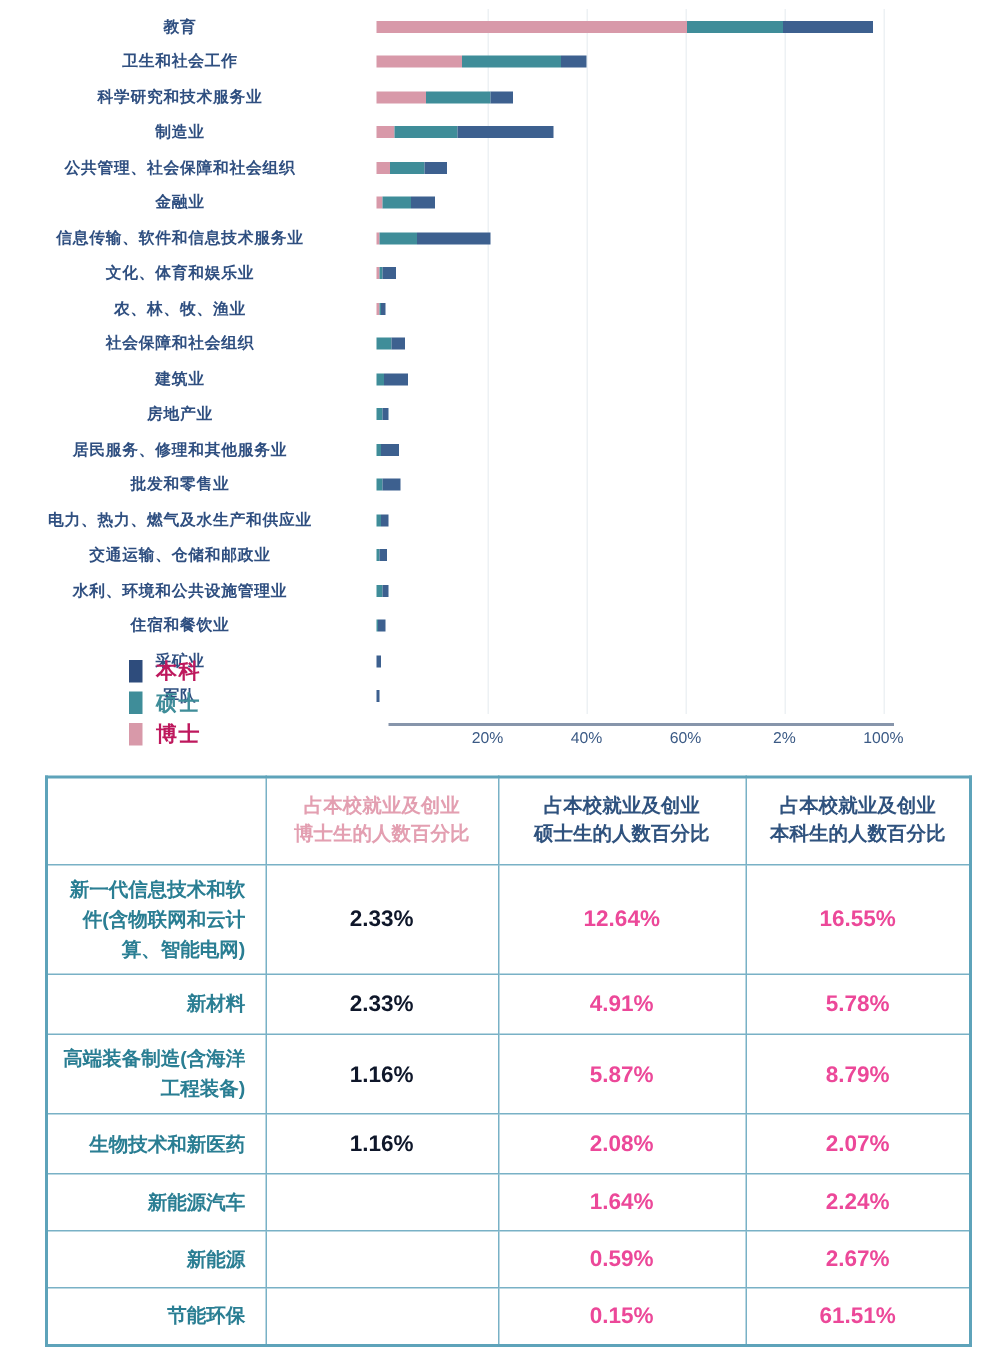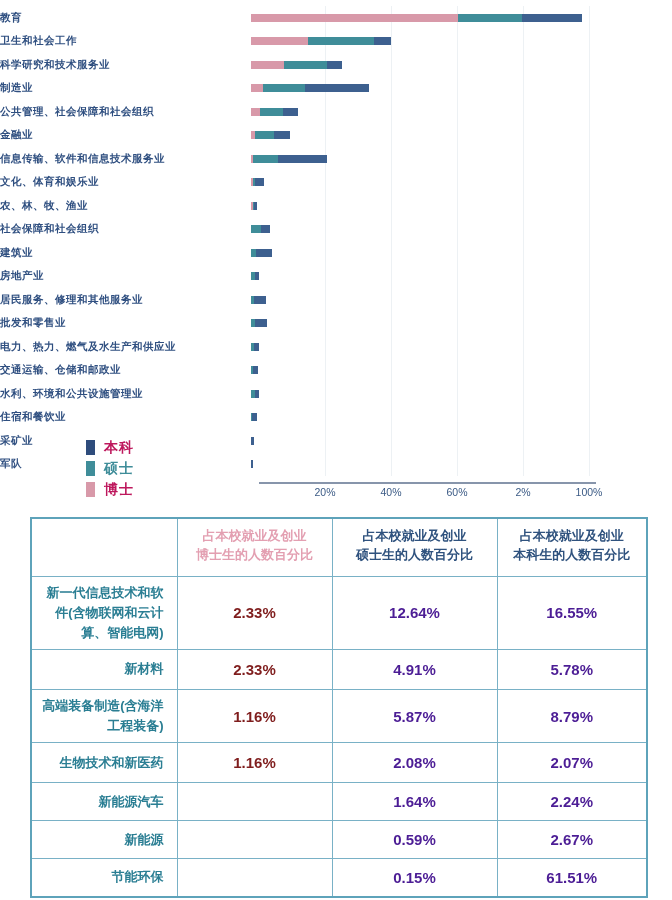--- a/index.html
+++ b/index.html
@@ -8,21 +8,21 @@
     width:672px; height:900px; position:relative; overflow:hidden;
     font-family:"Liberation Sans","DejaVu Sans",sans-serif;
   }
   
   .chart-section { position:relative; width:672px; height:500px; padding-top:6px; }
   .grid-layer { position:absolute; top:6px; left:0; height:470px; width:672px; z-index:0; }
   .gridline { position:absolute; top:0; bottom:0; width:1px; background:#edf1f4; }
   .chart-rows { position:relative; z-index:1; }
   .chart-row { display:flex; align-items:center; height:23.5px; }
   .chart-label {
-    width:248px; padding-right:8px; text-align:left;
+    width:248px; padding-right:8px; text-align:center;
     font-size:10.5px; font-weight:bold; color:#2f4f80; letter-spacing:0.5px;
     white-space:nowrap;
   }
   .bar-track { position:relative; margin-left:3px; width:400px; height:8px; display:flex; }
   .seg { height:8px; }
   .axis-line { position:absolute; left:259px; top:482px; width:337px; border-top:2px solid #8795ab; }
   .tick-label {
     position:absolute; top:486px; width:44px; text-align:center;
     font-size:10.5px; color:#3b5a85;
   }
@@ -35,28 +35,28 @@
   .results-table {
     position:absolute; left:30px; top:517px; width:616px;
     border-collapse:collapse; table-layout:fixed;
     border:2px solid #5ea3ba;
   }
   .results-table th, .results-table td {
     border:1px solid #79b1c6; vertical-align:middle;
   }
   .results-table th {
     height:58px; font-size:13px; font-weight:bold; text-align:center;
-    white-space:pre-line; line-height:1.45;font-family:Liberation Mono, monospace;
+    white-space:pre-line; line-height:1.45;
   }
   .row-label {
     text-align:right; padding:6px 13px 6px 8px;
     font-size:13px; font-weight:bold; color:#2a7e93; line-height:1.55;
   }
-  .val { text-align:center; font-size:15px; font-weight:600; color:#4c1d95; }
-  .val.pink { color:#7f1d1d; }
+  .val { text-align:center; font-size:15px; font-weight:600; color:#ec4899; }
+  .val.pink { color:#0f172a; }
 </style>
 </head>
 <body>
 
 <div class="chart-section">
   <div class="grid-layer">
       <div class="gridline" style="left: 325px;"></div>
       <div class="gridline" style="left: 391px;"></div>
       <div class="gridline" style="left: 457px;"></div>
       <div class="gridline" style="left: 523px;"></div>

